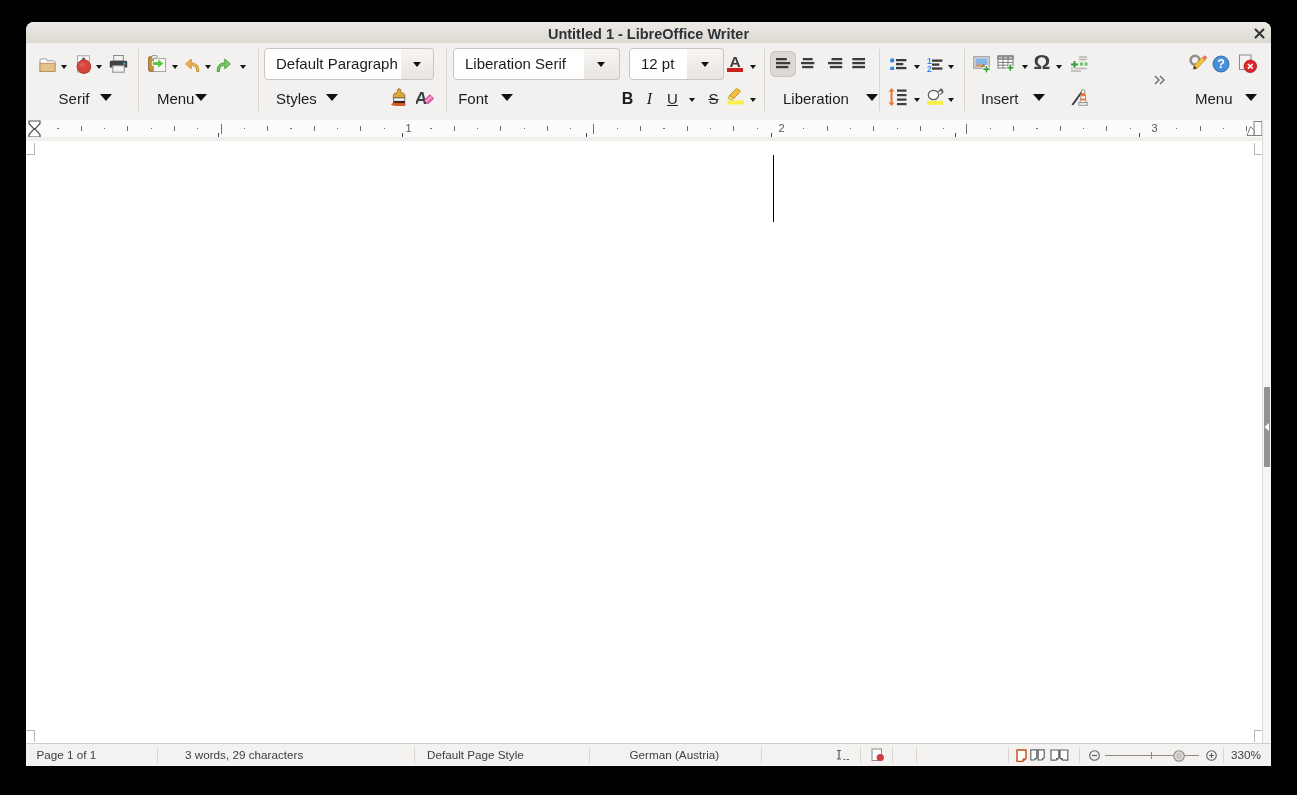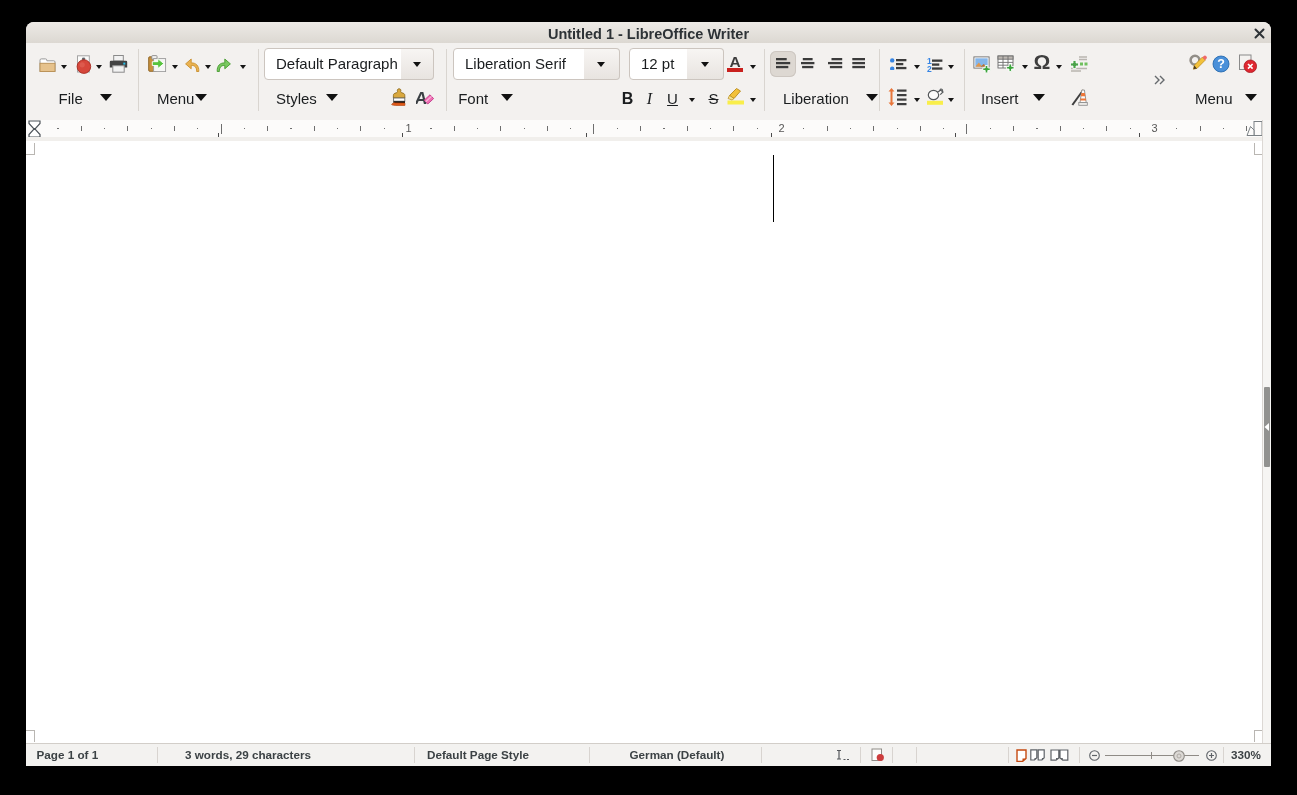--- a/index.html
+++ b/index.html
@@ -44,21 +44,21 @@
 #dtext{position:absolute;left:7.7px;top:13.2px;font-family:"Liberation Serif",serif;font-size:62px;
   line-height:69px;color:#000;white-space:nowrap;}
 #caret{position:absolute;left:746.5px;top:13.5px;width:1.8px;height:67px;background:#000;}
 .cm{position:absolute;background:#b9b6b2;}
 
 #sbar{position:absolute;left:1236px;top:98px;width:9px;height:623px;background:#f6f5f3;border-left:1px solid #dcd8d4;}
 #sthumb{position:absolute;left:1237.5px;top:365px;width:6.8px;height:80px;background:#929290;border-radius:1px;}
 #sthumb svg{position:absolute;left:0;top:35px;}
 
 #status{position:absolute;left:0;top:721px;width:100%;height:23px;background:#f3f2f0;border-top:1px solid #d2cec9;}
-.st{position:absolute;top:0;height:22px;line-height:22px;font-size:11.7px;color:#3c4245;white-space:nowrap;font-weight:bold;}
+.st{position:absolute;top:0;height:22px;line-height:22px;font-size:11.7px;color:#3c4245;white-space:nowrap;}
 .ssep{position:absolute;top:3px;width:1px;height:16px;background:#d8d4d0;}
 </style>
 </head>
 <body>
 <div id="win">
   <div id="titlebar">
       <div id="title">Untitled 1 - LibreOffice Writer</div>
     <svg id="closex" viewBox="0 0 13 13">
         <path d="M2.5 2.5 L10.5 10.5 M10.5 2.5 L2.5 10.5" stroke="#2d3236" stroke-width="2" stroke-linecap="round"></path>
       </svg>
@@ -81,21 +81,21 @@
       </div>
     <div class="combo" style="left:427px;width:119px;">Liberation Serif</div>
     <div class="cbtn" style="left:558px;width:35px;">
         <span class="sar"></span>
       </div>
     <div class="combo" style="left:603px;width:46px;">12 pt</div>
     <div class="cbtn" style="left:661px;width:36px;">
         <span class="sar"></span>
       </div>
 
-    <div class="lbl" style="left:32.6px">File</div>
+    <div class="lbl" style="left:32.6px">Serif</div>
       <span class="dar" style="left:74.3px;top:72px"></span>
     <div class="lbl" style="left:130.9px">Menu</div>
       <span class="dar" style="left:169.1px;top:72px"></span>
     <div class="lbl" style="left:250px">Styles</div>
       <span class="dar" style="left:300px;top:72px"></span>
     <div class="lbl" style="left:432.2px">Font</div>
       <span class="dar" style="left:475px;top:72px"></span>
     <div class="lbl" style="left:595px;width:13px;text-align:center;font-weight:bold;font-size:16px;">B</div>
     <div class="lbl" style="left:617px;width:13px;text-align:center;font-style:italic;font-size:16px;font-family:'Liberation Serif',serif;">I</div>
     <div class="lbl" style="left:639px;width:15px;text-align:center;text-decoration:underline;">U</div>
@@ -383,21 +383,21 @@
       </svg>
     </div>
 
   <div id="status">
     <div class="st" style="left:10.5px">Page 1 of 1</div>
     <div class="ssep" style="left:131px"></div>
     <div class="st" style="left:159px">3 words, 29 characters</div>
     <div class="ssep" style="left:388px"></div>
     <div class="st" style="left:401px">Default Page Style</div>
     <div class="ssep" style="left:563px"></div>
-    <div class="st" style="left:603.5px">German (Default)</div>
+    <div class="st" style="left:603.5px">German (Austria)</div>
     <div class="ssep" style="left:735px"></div>
     <div class="ssep" style="left:834px"></div>
     <div class="ssep" style="left:866px"></div>
     <div class="ssep" style="left:890px"></div>
     <div class="ssep" style="left:982px"></div>
     <div class="ssep" style="left:1053px"></div>
     <div class="ssep" style="left:1197px"></div>
     <div class="st" style="left:1205px">330%</div>
     <svg class="ic" style="left:810px;top:5px" width="15" height="13" viewBox="0 0 15 13">
       <path d="M1 1.5 h4 M3 1.5 v8.5 M1 10 h4" stroke="#55585c" stroke-width="1.2" fill="none"></path>

